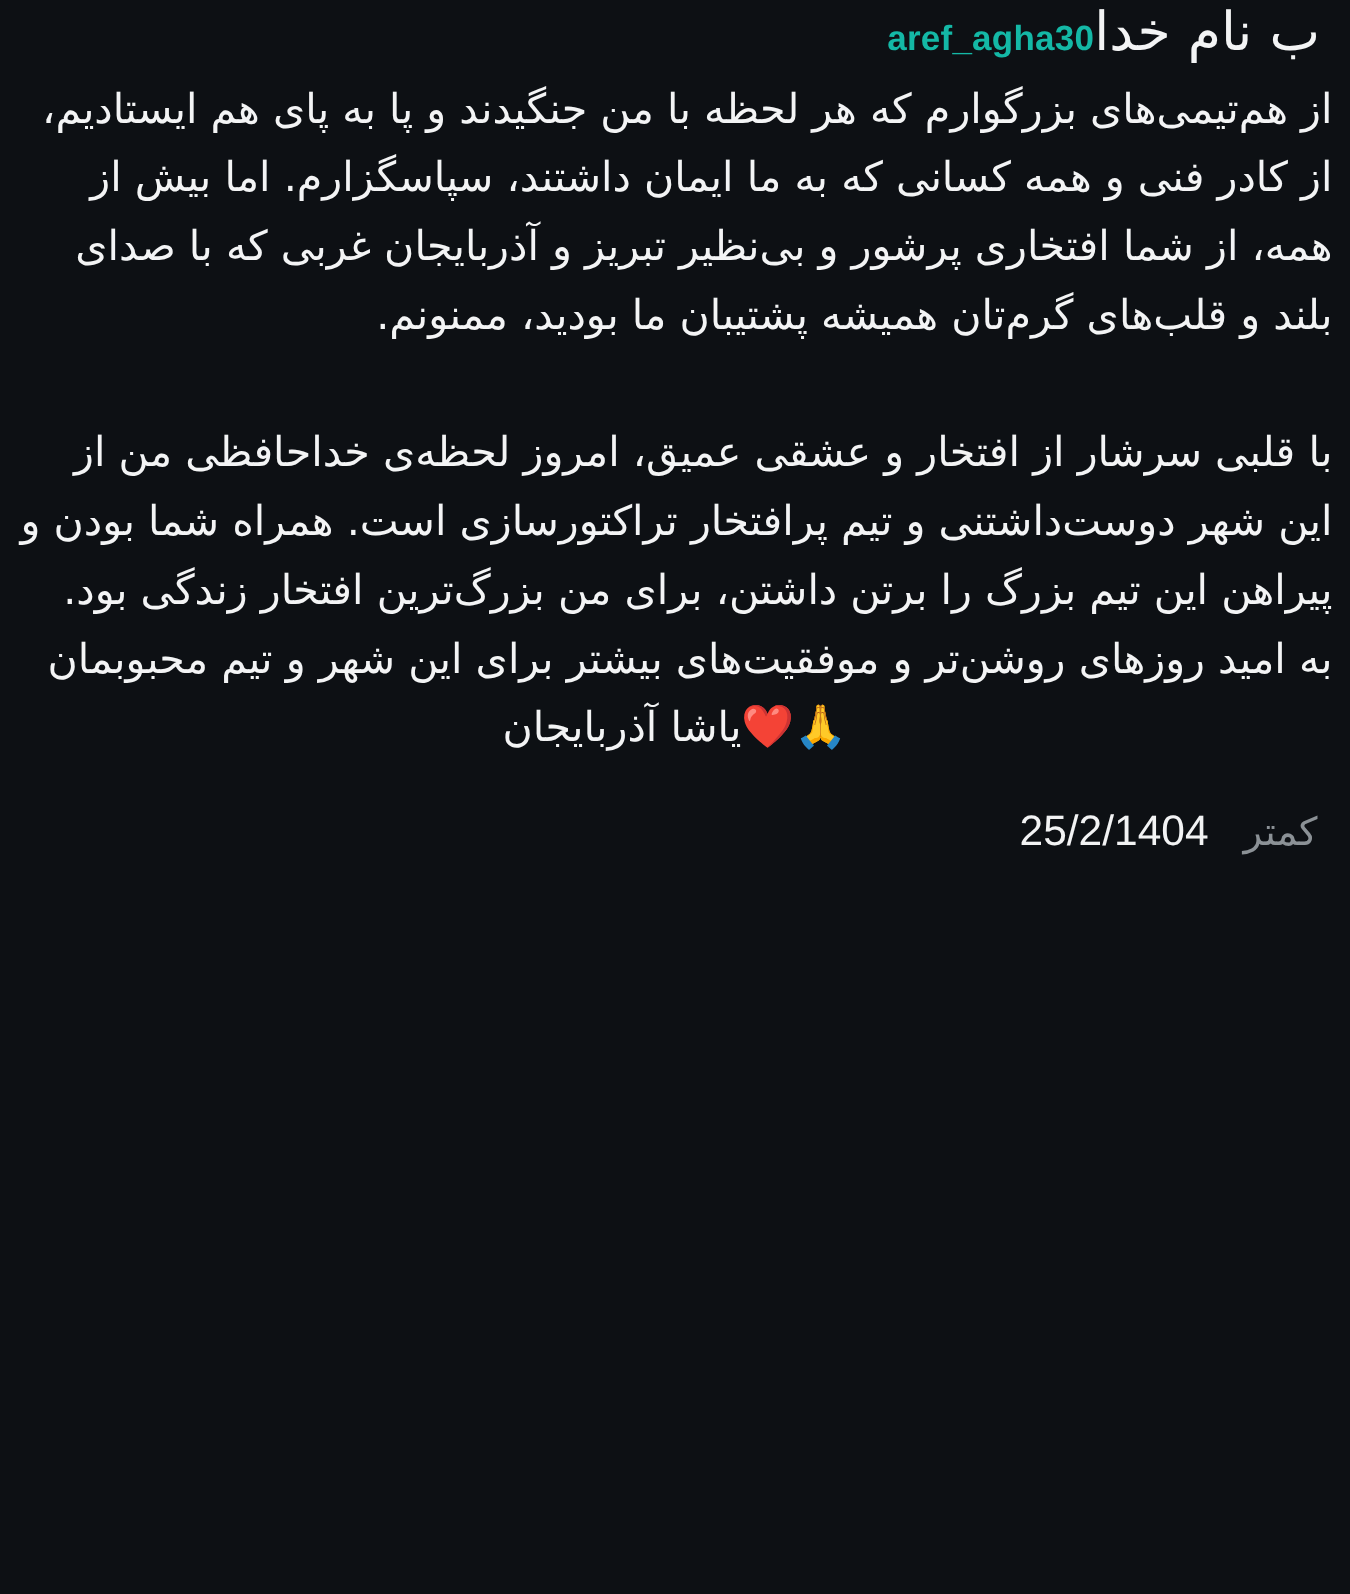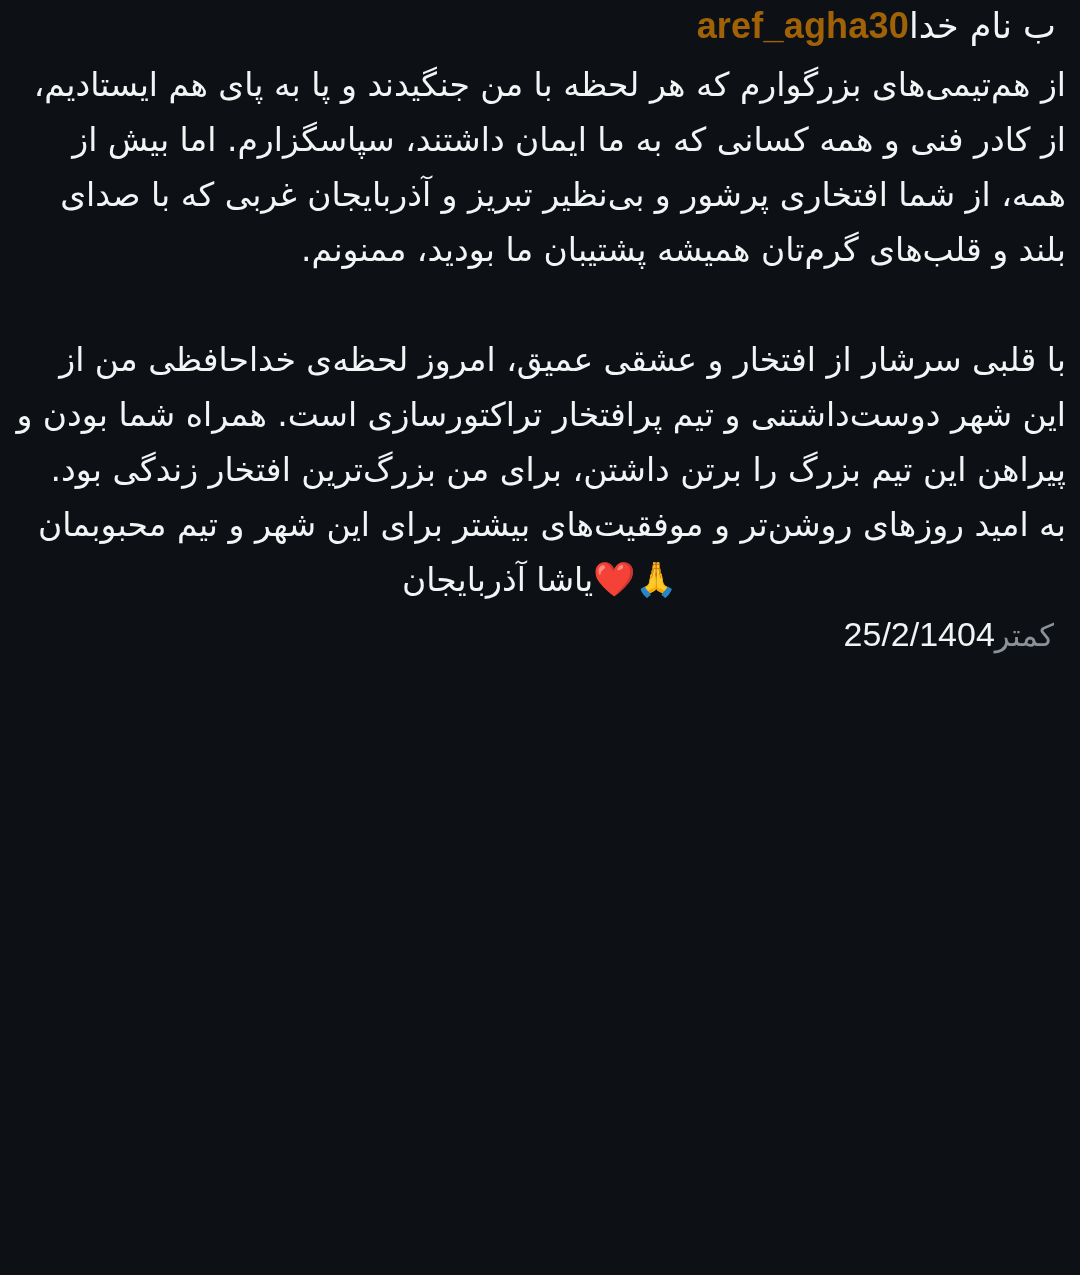--- a/index.html
+++ b/index.html
@@ -27,32 +27,32 @@
   .caption-header {
     direction: rtl;
     text-align: right;
     padding-top: 4px;
     line-height: 44px;
     white-space: nowrap;
   }
   .username {
     font-family: "Liberation Sans", "DejaVu Sans", sans-serif;
     font-weight: bold;
-    font-size: 36px;
-    color: #a16207;
+    font-size: 28px;
+    color: #14b8a6;
     letter-spacing: 0.2px;
     direction: ltr;
     unicode-bidi: embed;
     display: inline-block;
     vertical-align: baseline;
     text-align: center;
   }
   .header-text {
     font-family: "DejaVu Sans", "Liberation Sans", sans-serif;
-    font-size: 35px;
+    font-size: 43px;
     color: #f3f4f5;
     display: inline-block;
     vertical-align: baseline;
     margin-right: 10px;
   }
 
   
   .caption-body {
     direction: rtl;
     text-align: right;
@@ -94,29 +94,31 @@
     white-space: nowrap;
   }
   .date-stamp {
     font-family: "Liberation Sans", "DejaVu Sans", sans-serif;
     font-size: 34px;
     color: #f2f3f4;
     direction: ltr;
     unicode-bidi: embed;
     display: inline-block;
     vertical-align: baseline;
+    margin-top: 28px;
   }
   .less-link {
     font-family: Liberation Sans, sans-serif;
     font-size: 31px;
     color: #8b9196;
     display: inline-block;
     vertical-align: baseline;
     margin-right: 12px;
     cursor: pointer;
+    margin-left: 28px;
   }
 </style>
 </head>
 <body>
 
 <div class="caption-screen">
 
   <div class="caption-header">
     <span class="header-text">ب نام خدا</span><span class="username">aref_agha30</span>
   </div>

